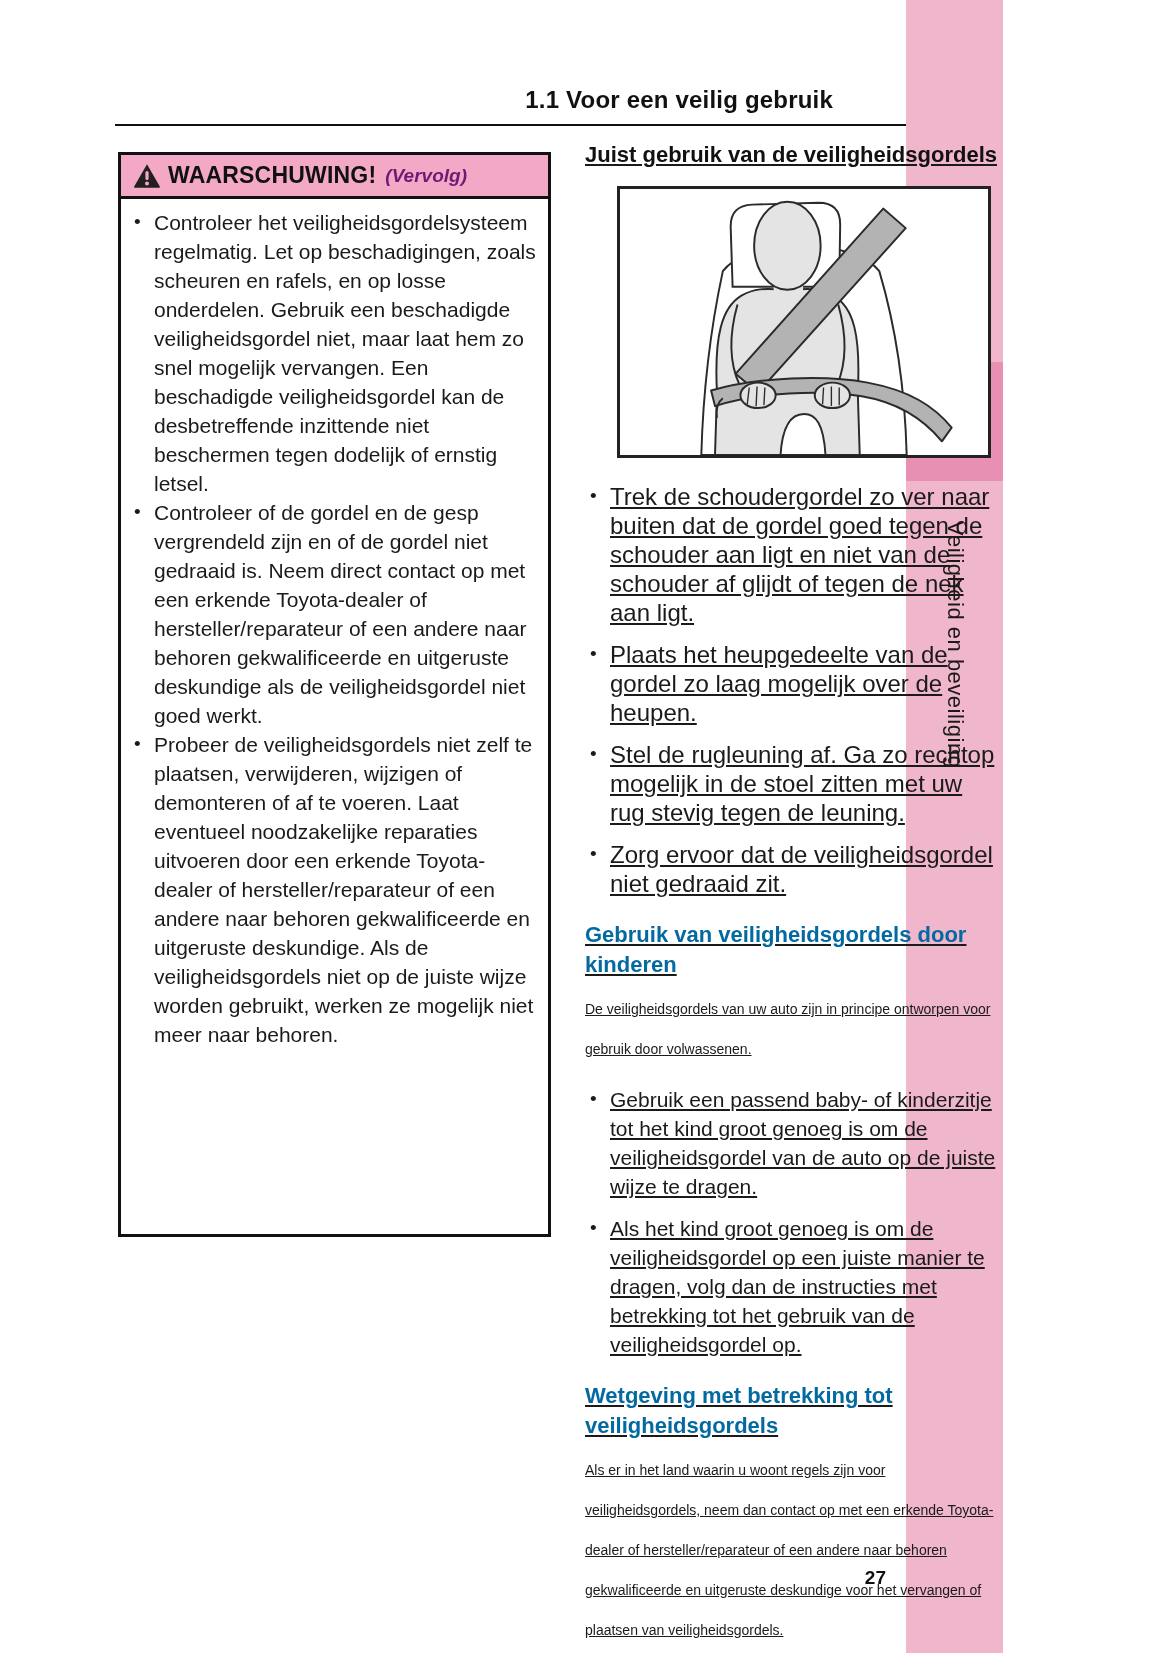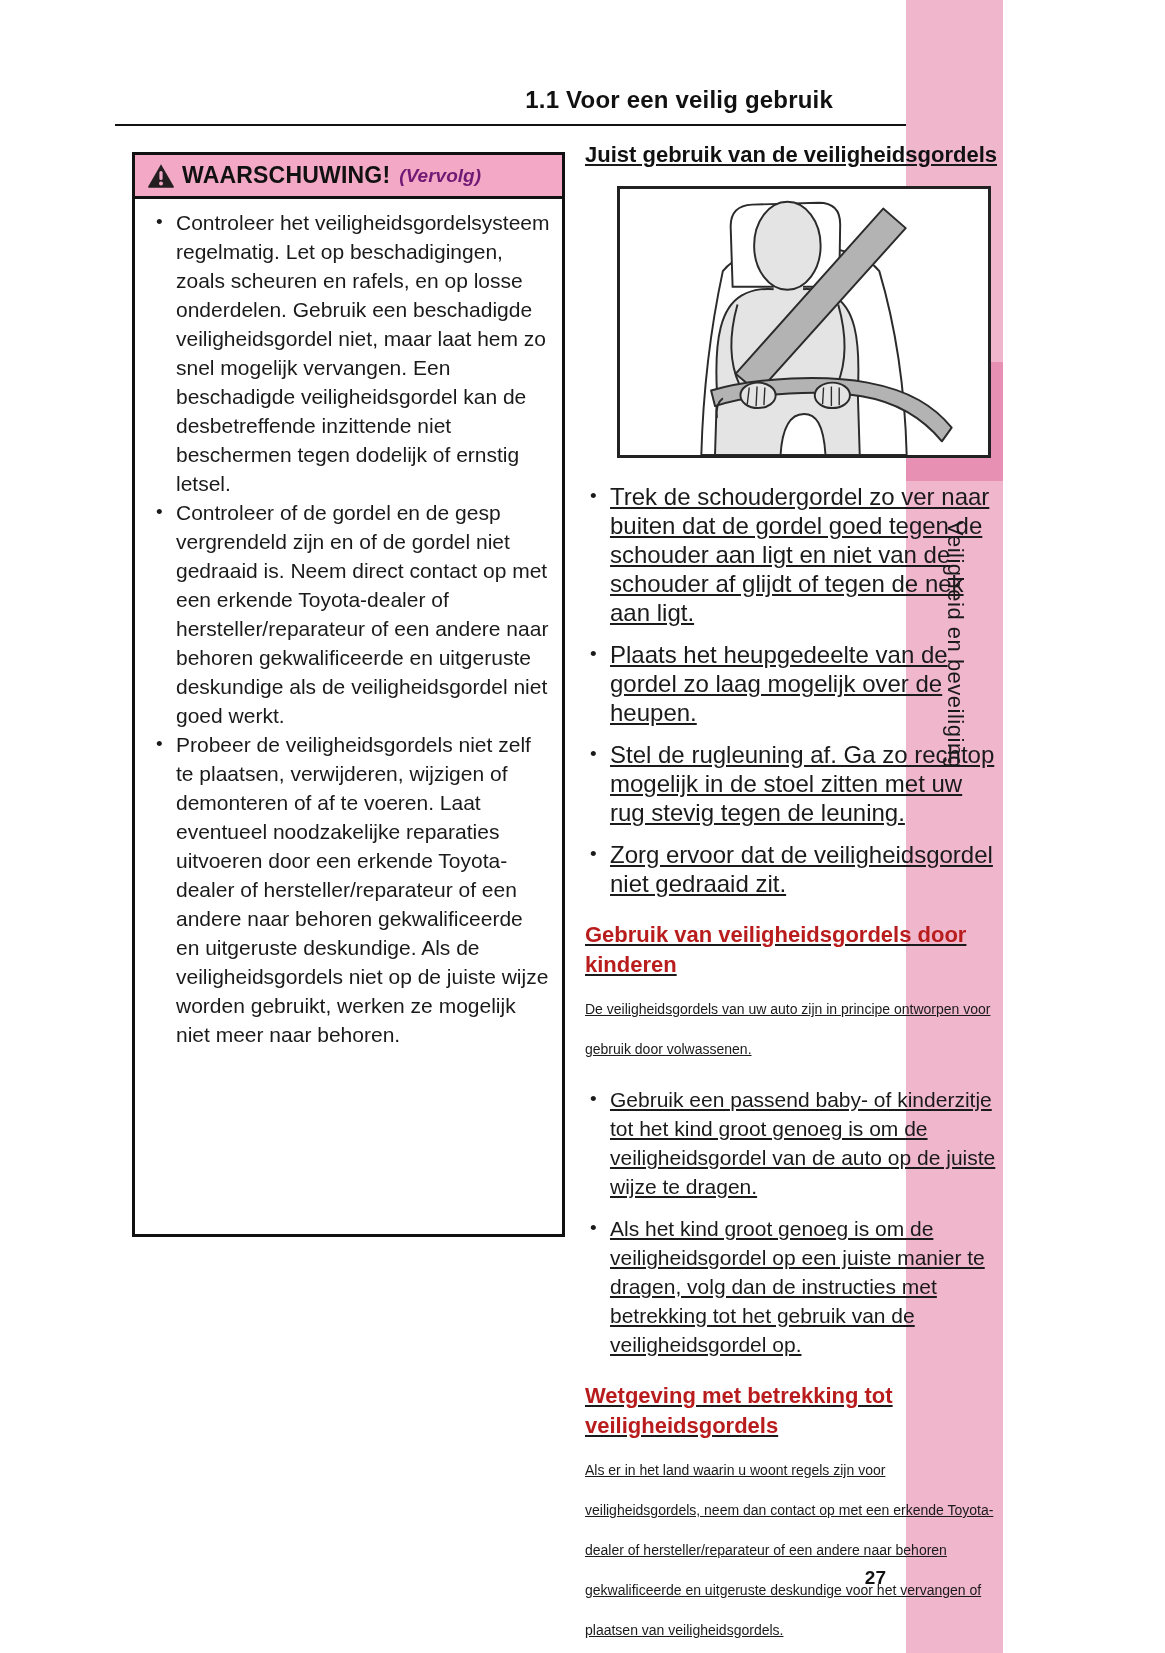--- a/index.html
+++ b/index.html
@@ -32,37 +32,37 @@
   }
   .chapter-vertical{
     position:absolute;top:500px;left:0;width:97px;
     display:flex;justify-content:center;
     writing-mode:vertical-rl;
     font-size:22px;color:#1a1a1a;letter-spacing:.5px;
     height:290px;align-items:center;
   }
   
   .warning-box{
-    position:absolute;left:132px;top:152px;width:433px;height:1085px;
+    position:absolute;left:118px;top:152px;width:433px;height:1085px;
     border:3px solid #111;box-sizing:border-box;background:#fff;
   }
   .warning-header{
     height:44px;border-bottom:3px solid #111;box-sizing:border-box;
     display:flex;align-items:center;padding-left:12px;
   }
   .warning-title{
     font-size:23px;font-weight:bold;letter-spacing:.2px;color:#111;
     margin-left:7px;
   }
   .warning-suffix{
     font-size:19px;font-weight:bold;font-style:italic;color:#701a75;
     margin-left:9px;
   }
   .warning-body{
-    padding:9px 12px 0 16px;
+    padding:9px 12px 0 8px;
     font-size:21px;line-height:29px;
   }
   .bullet{
     position:relative;padding-left:25px;
   }
   .bullet::before{
     content:"\2022";position:absolute;left:5px;top:-1px;font-size:19px;
   }
   .warning-body .bullet{margin-bottom:0px;}
   
@@ -73,21 +73,21 @@
     font-size:22px;line-height:30px;font-weight:bold;color:#111;margin:0;
   }
   .figure-frame{
     margin:16px 0 0 32px;width:374px;height:272px;
     border:3px solid #222;box-sizing:border-box;background:#fff;
   }
   .figure-frame svg{display:block;width:100%;height:100%;}
   .body-list{margin-top:24px;font-size:24px;line-height:29px;}
   .body-list .bullet{margin-bottom:13px;}
   .sub-heading{
-    font-size:22px;line-height:30px;font-weight:bold;color:#b91c1c;
+    font-size:22px;line-height:30px;font-weight:bold;color:#0369a1;
     margin:22px 0 0 0;
   }
   .paragraph{
     margin-top:9px;font-size:14px;line-height:40px;
   }
   .body-list2{margin-top:16px;font-size:21px;line-height:29px;}
   .body-list2 .bullet{margin-bottom:13px;}
   
   .page-number{
     position:absolute;top:1567px;right:117px;

